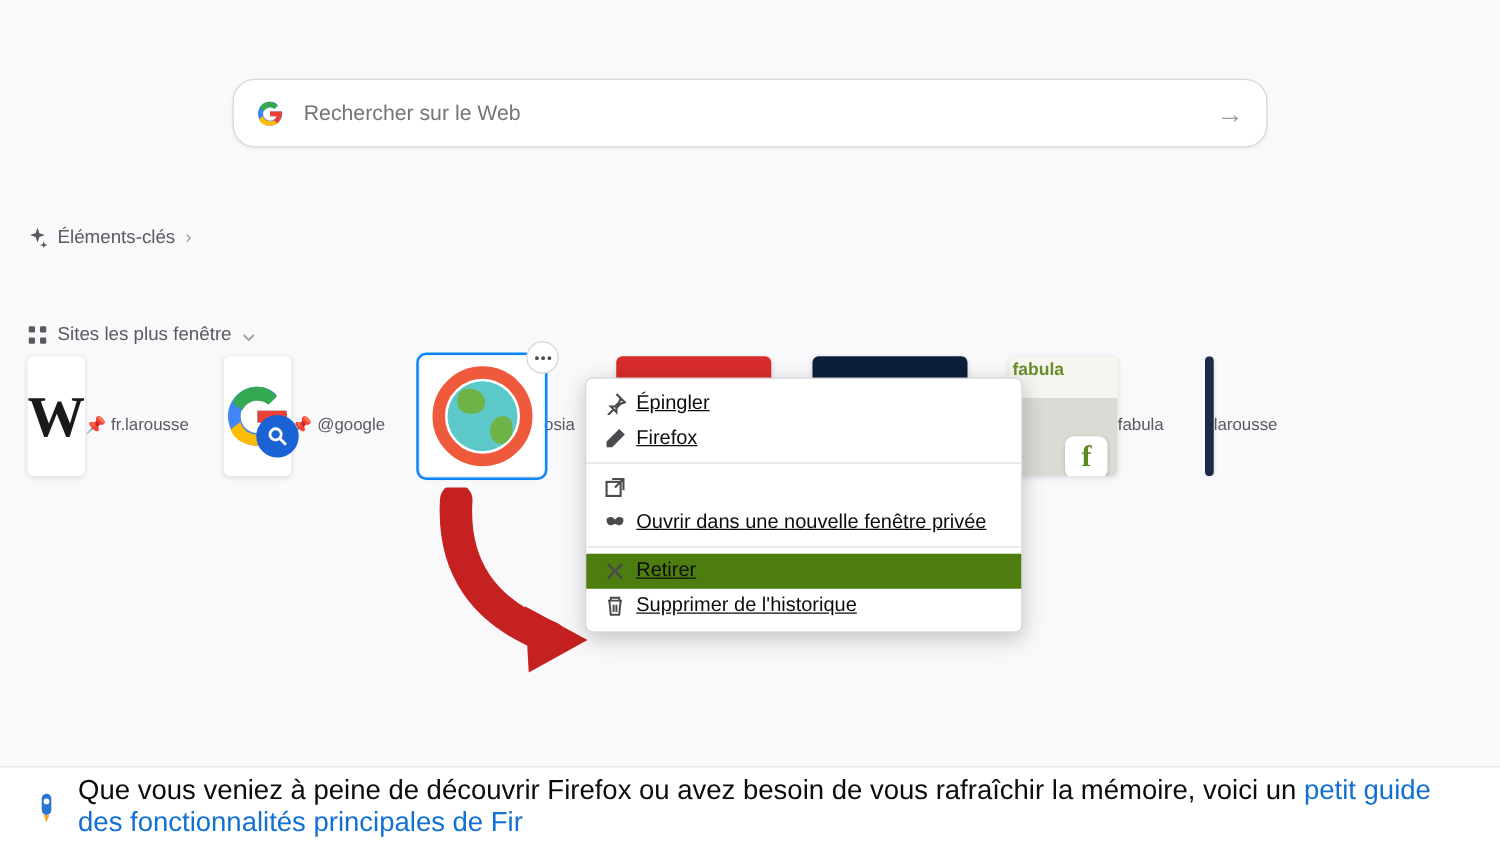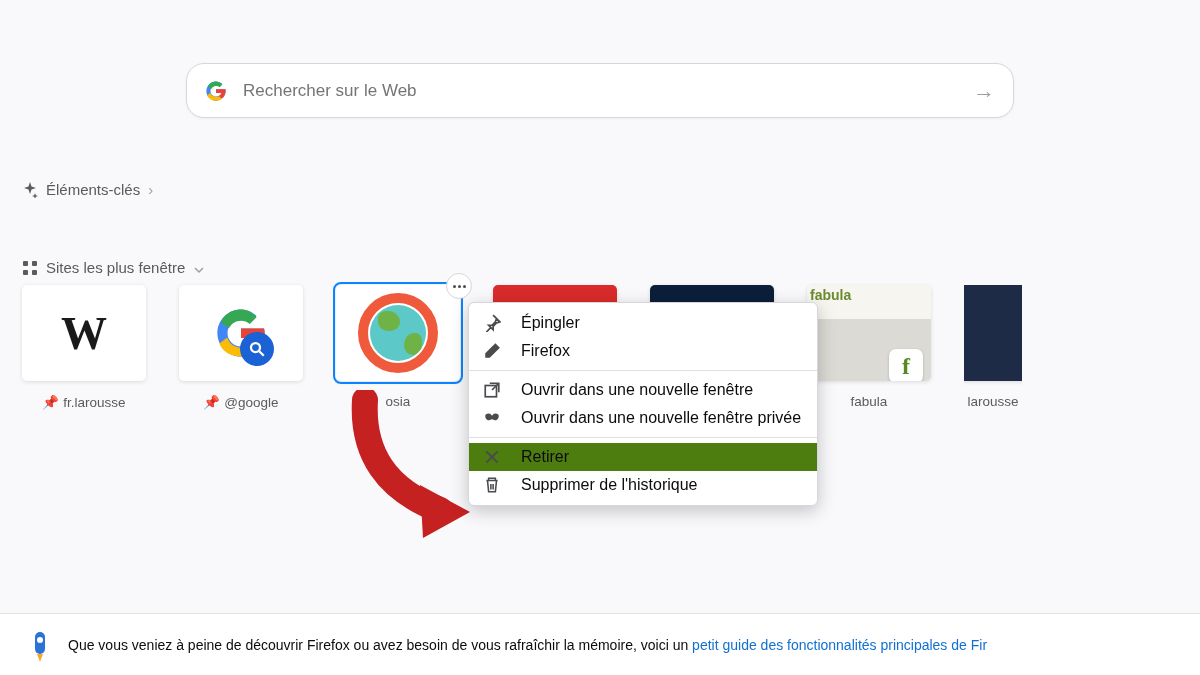--- a/index.html
+++ b/index.html
@@ -36,21 +36,21 @@
 .section-header.top-sites { top: 259px; left: 22px; }
 .section-icon { width: 16px; height: 16px; }
 
 .tiles {
   position: absolute;
   top: 285px;
   left: 22px;
   display: flex;
   gap: 33px;
 }
-.tile { width: 124px; display: flex; flex-direction: column; align-items: center; position: relative; }
+.tile { width: 124px; display: flex; flex-direction: row; align-items: center; position: relative; }
 .tile-thumb {
   width: 124px;
   height: 96px;
   background: #fff;
   border-radius: 5px;
   box-shadow: 0 1px 4px rgba(0,0,0,0.12);
   display: flex;
   align-items: center;
   justify-content: center;
   position: relative;
@@ -92,21 +92,21 @@
   width: 350px;
   background: #fff;
   border: 1px solid #d7d7db;
   border-radius: 6px;
   box-shadow: 0 5px 18px rgba(0,0,0,0.22);
   padding: 6px 0;
   z-index: 50;
   font-size: 16px;
   color: #0c0c0d;
 }
-.menu-item { padding: 5px 14px; display: flex; align-items: flex-start; gap: 20px; cursor: pointer; }
+.menu-item { padding: 5px 14px; display: flex; align-items: flex-start; gap: 8px; cursor: pointer; text-decoration: underline; }
 .menu-item.highlighted { background: #4d7c0f; }
 .menu-sep { height: 1px; background: #e0e0e2; margin: 5px 0; }
 .mi-icon { width: 18px; height: 18px; color: #4a4a4f; flex-shrink: 0; }
 
 .thumb-box { position: relative; width: 124px; height: 96px; border-radius: 5px; box-shadow: 0 1px 4px rgba(0,0,0,0.12); overflow: hidden; background: #fff; }
 .thumb-badge {
   position: absolute; bottom: -2px; right: 8px;
   width: 34px; height: 34px; background: #fff; border-radius: 7px;
   box-shadow: 0 1px 3px rgba(0,0,0,0.2);
   display: flex; align-items: center; justify-content: center;
@@ -121,21 +121,21 @@
   position: absolute;
   bottom: 0;
   left: 0;
   right: 0;
   height: 62px;
   background: #fff;
   border-top: 1px solid #e5e5e7;
   display: flex;
   align-items: center;
   padding: 0 28px;
-  font-size: 14px;
+  font-size: 22px;
   color: #0c0c0d;
   gap: 16px;
 }
 .footer a { color: #1170d1; text-decoration: none; }
 .rocket { width: 24px; height: 34px; }
 
 .red-tile { background: #d92b2b; }
 .dark-tile { background: #0b1f3a; }
 .partial-tiles { position: absolute; top: 285px; left: 493px; display: flex; gap: 33px; z-index: 1; }
 </style>
@@ -268,21 +268,20 @@
         <path d="M11 1l4 4-9 9H2v-4l9-9z"></path>
       </svg>
     <span>Firefox</span>
   </div>
   <div class="menu-sep"></div>
   <div class="menu-item">
     <svg class="mi-icon" viewBox="0 0 16 16" fill="none" stroke="currentColor" stroke-width="1.5">
         <rect x="2" y="4" width="10" height="10"></rect>
         <path d="M6 2h8v8M14 2l-6 6"></path>
       </svg>
-    <span>Ouvrir dans une nouvelle fenêtre</span>
   </div>
   <div class="menu-item">
     <svg class="mi-icon" viewBox="0 0 16 16" fill="currentColor">
         <path d="M2 6c0-1 1-2 3-2s3 2 3 2 1-2 3-2 3 1 3 2c0 3-2 4-3 4s-2-1-3-1-2 1-3 1-3-1-3-4z"></path>
       </svg>
     <span>Ouvrir dans une nouvelle fenêtre privée</span>
   </div>
   <div class="menu-sep"></div>
   <div class="menu-item highlighted">
     <svg class="mi-icon" viewBox="0 0 16 16" stroke="currentColor" stroke-width="1.8">

